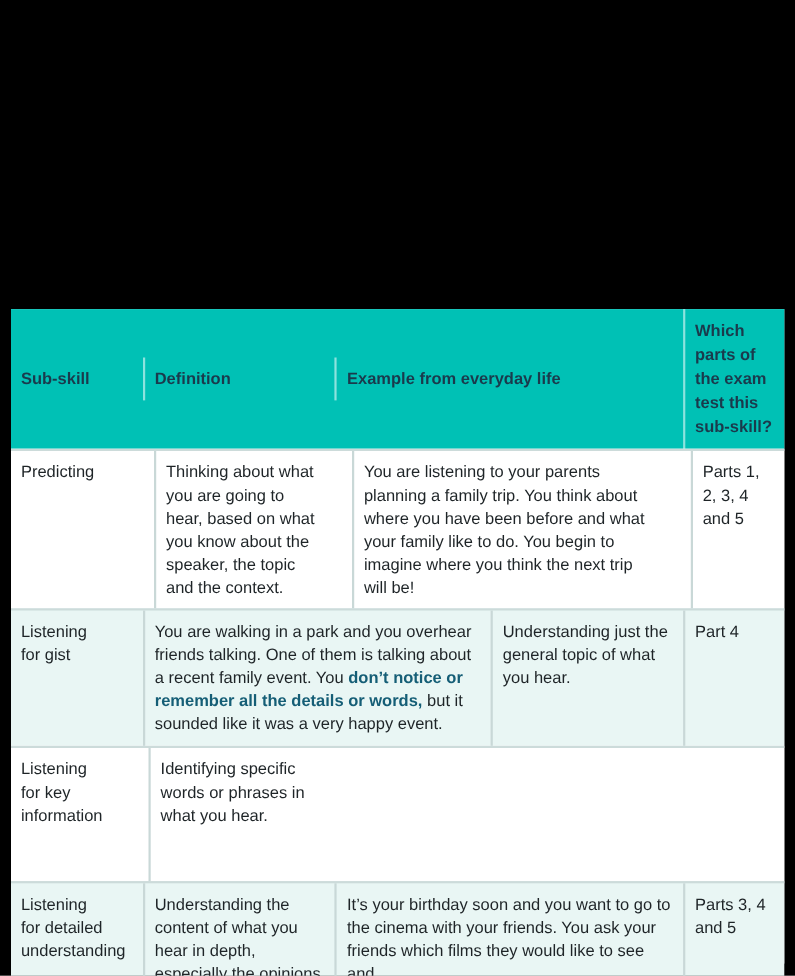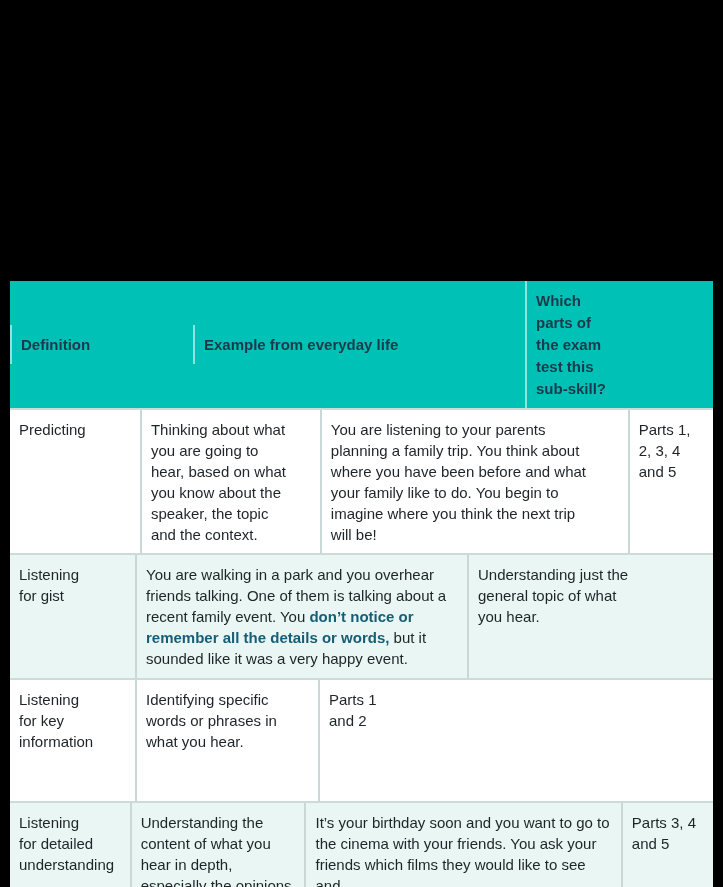--- a/index.html
+++ b/index.html
@@ -67,46 +67,47 @@
   .em {
     font-weight: bold;
     color: var(--emphasis-text, #155e76);
   }
 </style>
 </head>
 <body style="--header-bg: #00c1b5; --header-text: #1a3a4c; --row-alt-bg: #e9f6f4; --emphasis-text: #155e76; background: rgb(0, 0, 0);">
 
 <div class="skills-table">
   <div class="row header-row">
+    <div class="cell c1">Sub-skill</div>
     <div class="cell c2">Definition</div>
     <div class="cell c3">Example from everyday life</div>
     <div class="cell c4">Which parts of the exam test this sub-skill?</div>
   </div>
 
   <div class="row body-row">
     <div class="cell c1 pre">Predicting</div>
     <div class="cell c2">Thinking about what you are going to hear, based on what you know about the speaker, the topic and the context.</div>
     <div class="cell c3"><span>You are listening to your parents planning a family trip. You think about where you have been before and what your family like to do. You begin to imagine where you think the next trip will be!</span></div>
     <div class="cell c4 pre">Parts 1, 2, 3, 4
 and 5</div>
   </div>
 
   <div class="row body-row alt">
     <div class="cell c1 pre">Listening
 for gist</div>
     <div class="cell c3"><span>You are walking in a park and you overhear friends talking. One of them is talking about a recent family event. You </span><span class="em">don’t notice or remember all the details or words,</span><span> but it sounded like it was a very happy event.</span></div>
     <div class="cell c2">Understanding just the general topic of what you hear.</div>
+    <div class="cell c4 pre">Part 4</div>
   </div>
 
   <div class="row body-row">
     <div class="cell c1 pre">Listening
 for key
 information</div>
     <div class="cell c2">Identifying specific words or phrases in what you hear.</div>
-    <div class="cell c4 pre">Parts 1 and 2</div>
   </div>
 
   <div class="row body-row alt">
     <div class="cell c1 pre">Listening
 for detailed
 understanding</div>
     <div class="cell c2">Understanding the content of what you hear in depth, especially the opinions and attitudes of the speaker(s).</div>
     <div class="cell c3"><span>It’s your birthday soon and you want to go to the cinema with your friends. You ask your friends which films they would like to see and </span></div>
     <div class="cell c4 pre">Parts 3, 4
 and 5</div>

